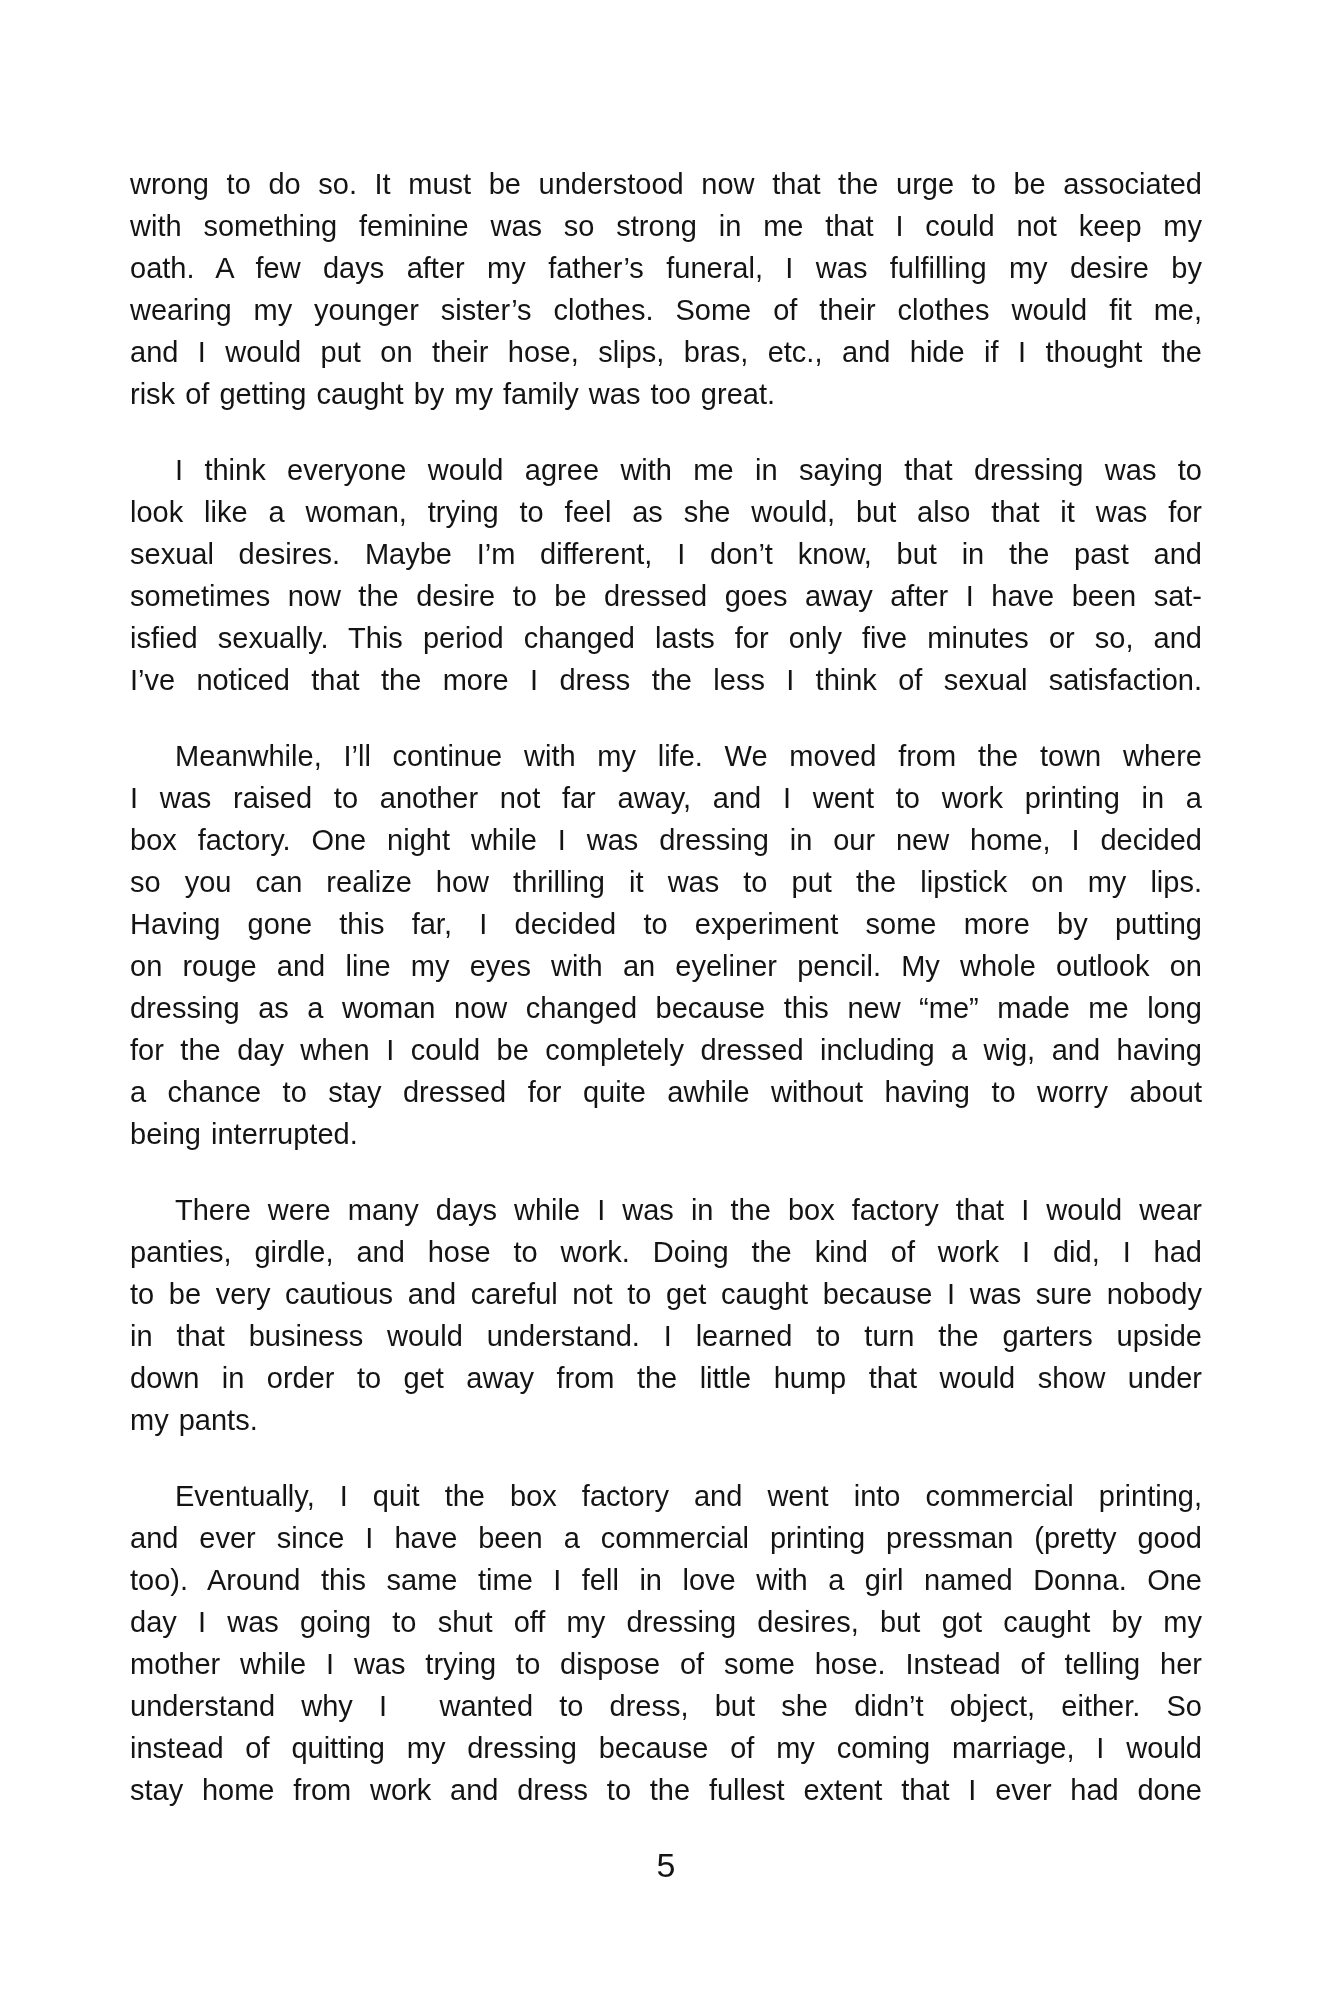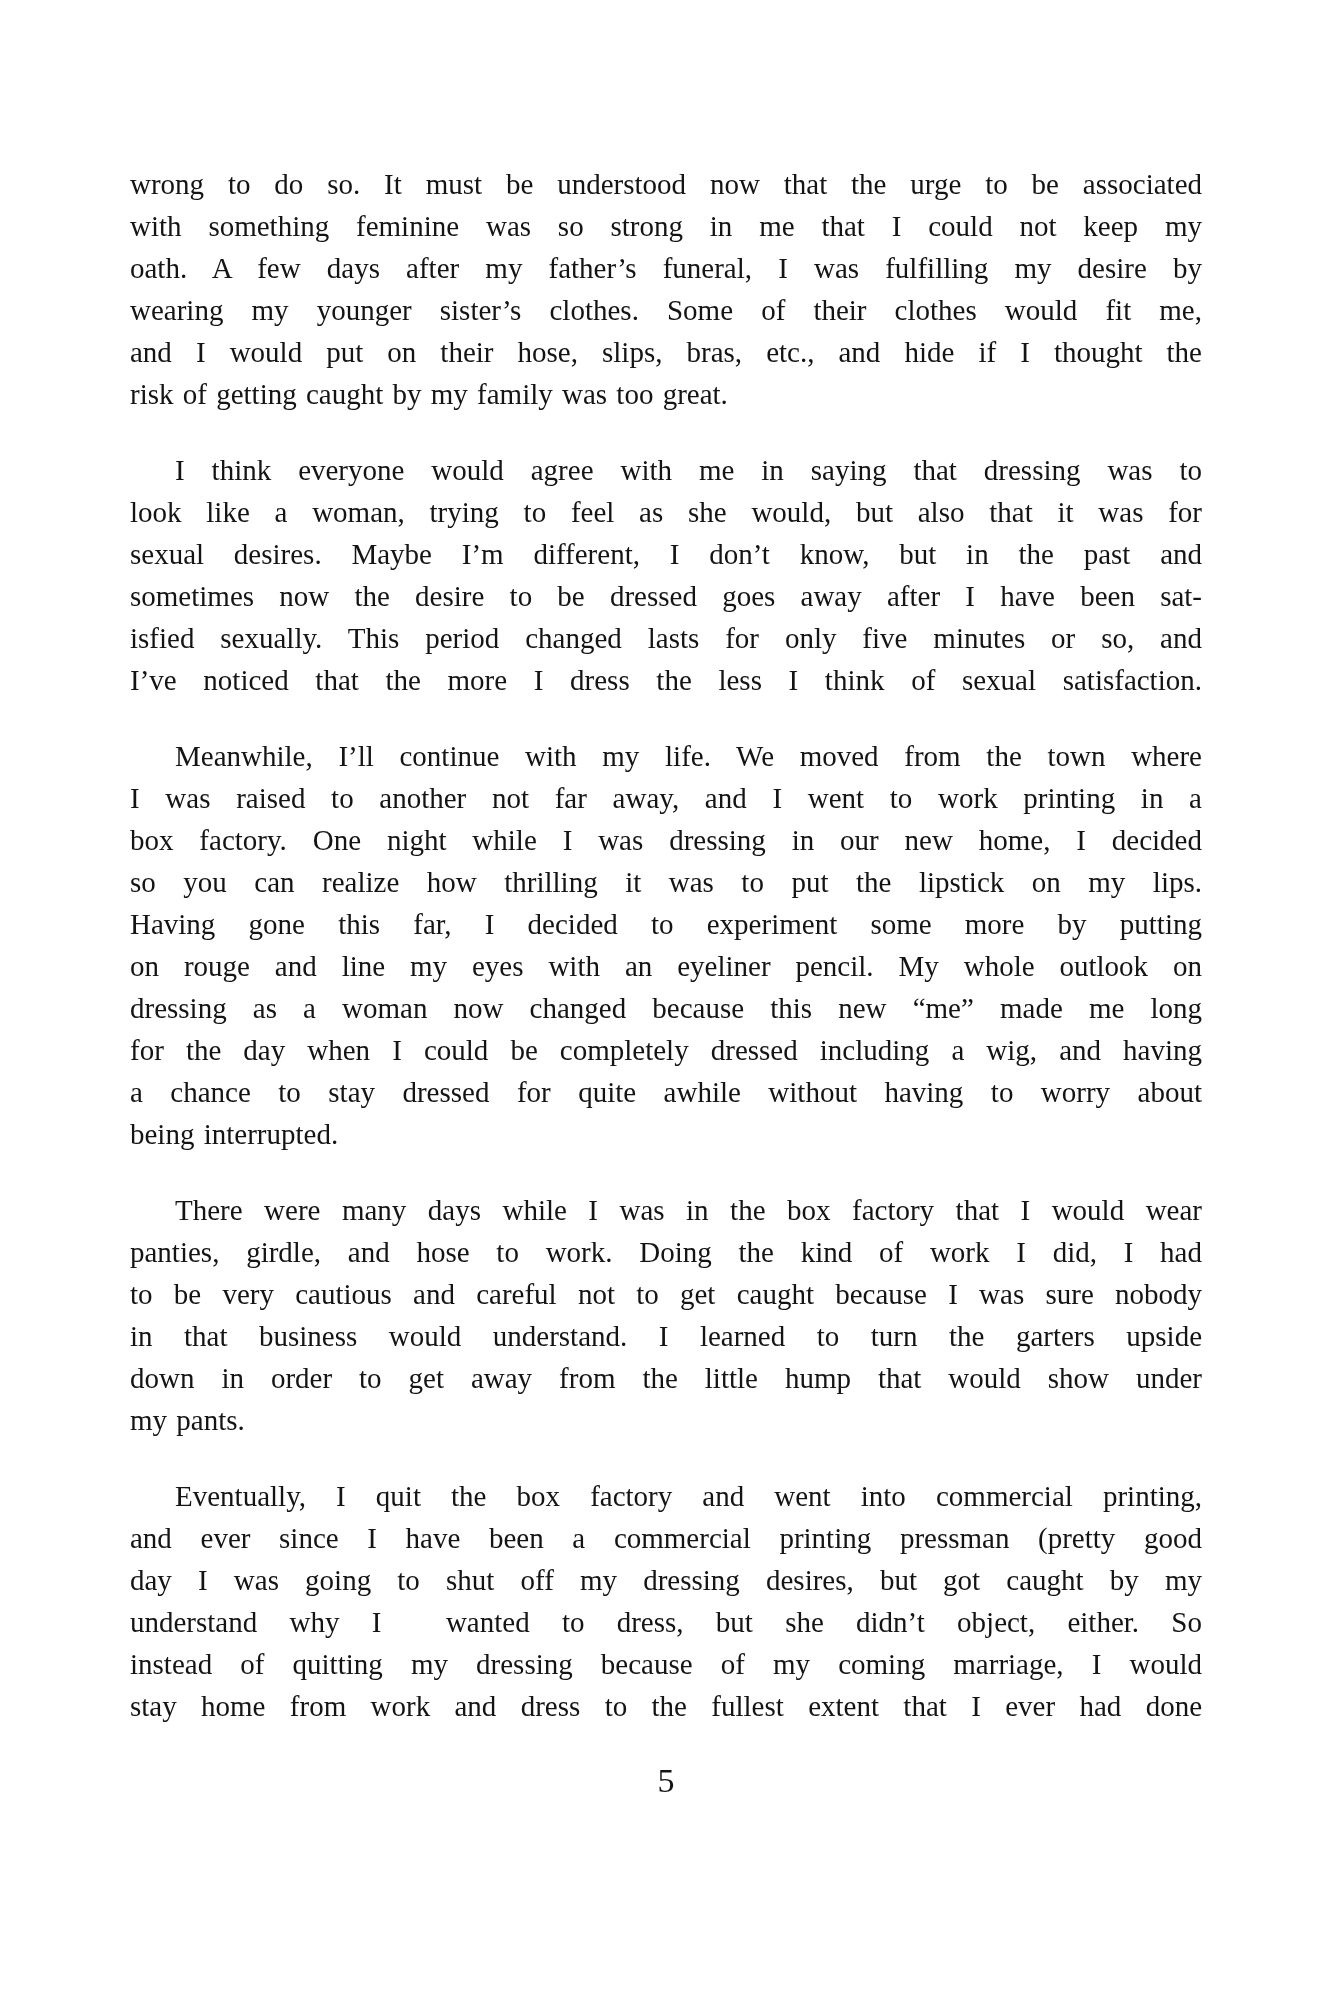--- a/index.html
+++ b/index.html
@@ -13,21 +13,21 @@
     width: 1323px;
     height: 1999px;
     background: #ffffff;
     overflow: hidden;
   }
   .text-block {
     position: absolute;
     left: 130px;
     top: 163px;
     width: 1072px;
-    font-family: Liberation Serif, serif;
+    font-family: Liberation Sans, sans-serif;
     font-size: 29px;
     line-height: 42px;
     color: #141414;
     word-spacing: 2px;
   }
   .para {
     margin: 0 0 34px 0;
   }
   .para:last-of-type {
     margin-bottom: 0;
@@ -97,21 +97,23 @@
       <div class="line">panties, girdle, and hose to work. Doing the kind of work I did, I had</div>
       <div class="line">to be very cautious and careful not to get caught because I was sure nobody</div>
       <div class="line">in that business would understand. I learned to turn the garters upside</div>
       <div class="line">down in order to get away from the little hump that would show under</div>
       <div class="line short-last">my pants.</div>
     </div>
 
     <div class="para indent">
       <div class="line">Eventually, I quit the box factory and went into commercial printing,</div>
       <div class="line">and ever since I have been a commercial printing pressman (pretty good</div>
+      <div class="line">too). Around this same time I fell in love with a girl named Donna. One</div>
       <div class="line">day I was going to shut off my dressing desires, but got caught by my</div>
+      <div class="line">mother while I was trying to dispose of some hose. Instead of telling her</div>
       <div class="line">understand why I&nbsp; wanted to dress, but she didn’t object, either. So</div>
       <div class="line">instead of quitting my dressing because of my coming marriage, I would</div>
       <div class="line">stay home from work and dress to the fullest extent that I ever had done</div>
     </div>
 
     <div class="page-number">5</div>
 
   </div>
 </div>
 

